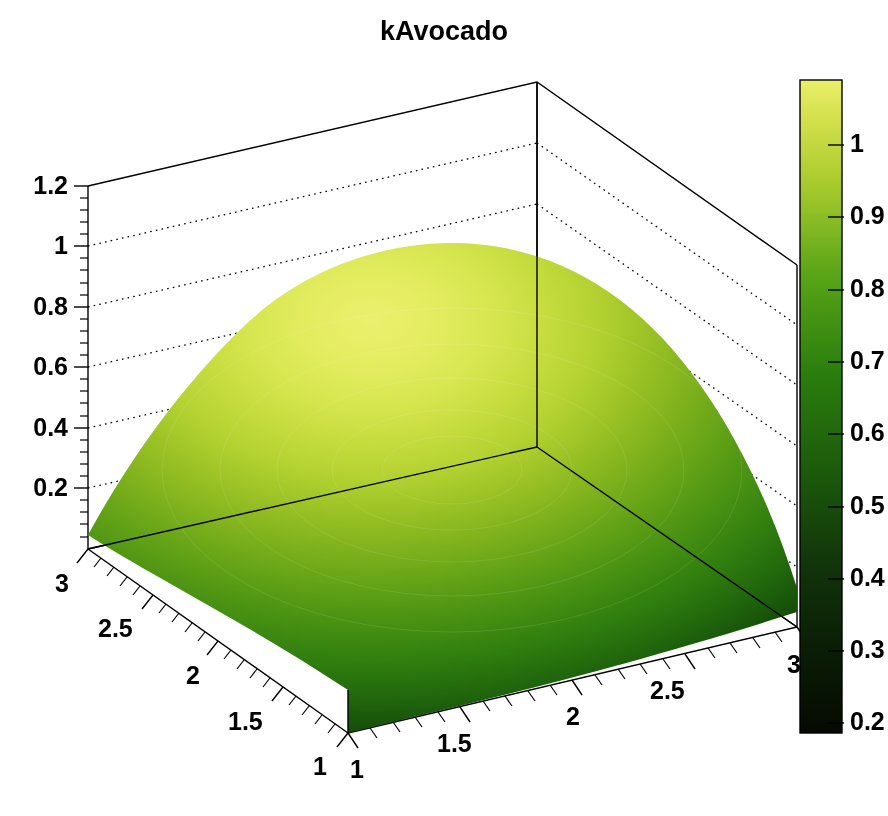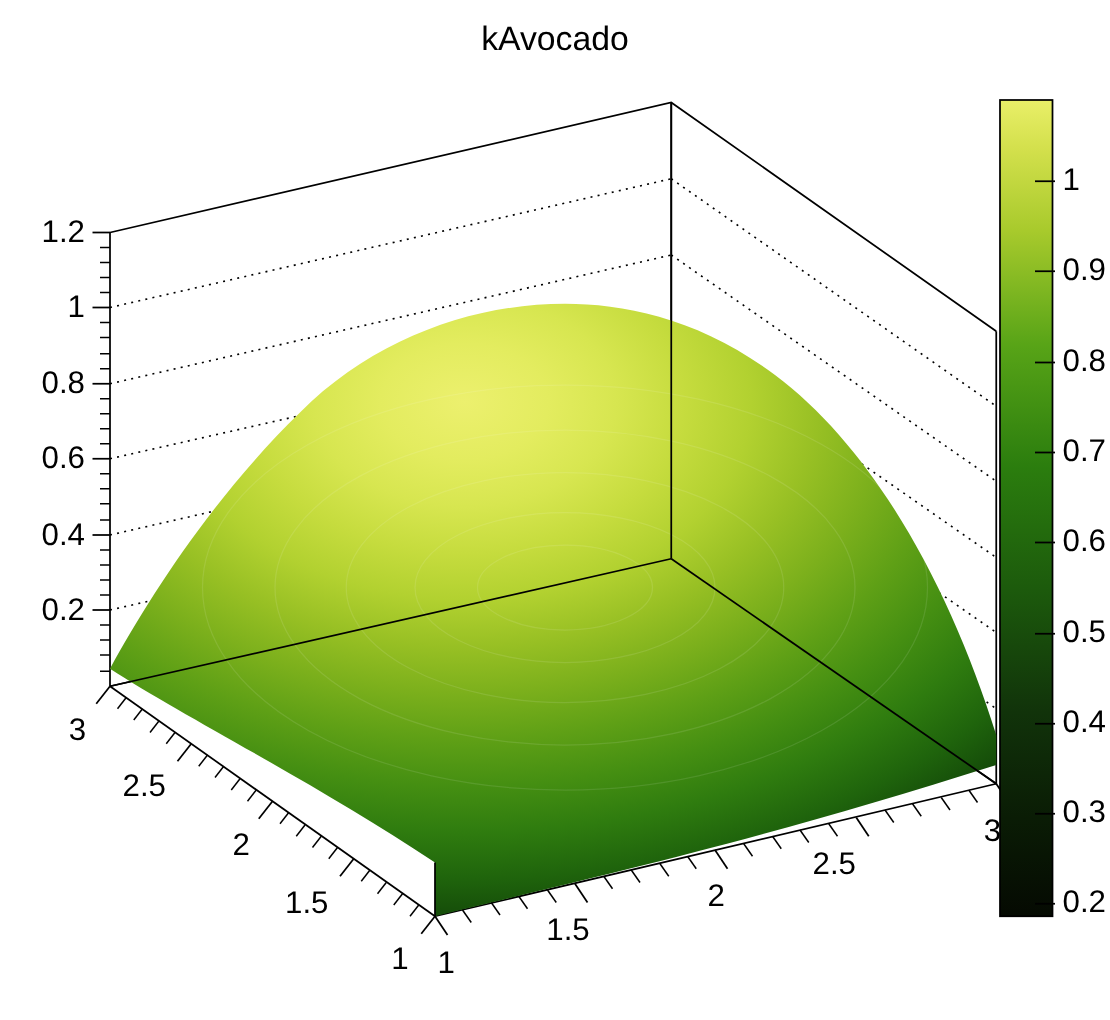--- a/index.html
+++ b/index.html
@@ -1,18 +1,18 @@
 <!DOCTYPE html>
 <html><head>
 <meta charset="utf-8">
 <style>
   html,body{margin:0;padding:0;background:#ffffff;}
   body{width:888px;height:816px;overflow:hidden;
        font-family:"Liberation Sans","DejaVu Sans",sans-serif;color:#000;}
-  #root-canvas{position:relative;width:736px;height:816px;background:#fff;}
+  #root-canvas{position:relative;width:736px;height:816px;background:#fff;font-weight:bold;}
   #plot-svg{position:absolute;left:0;top:0;width:888px;height:816px;}
   .ttl{font-size:27px;fill:#000;text-anchor:middle;dominant-baseline:middle;}
   .axlab{font-size:25px;fill:#000;}
   .zlab{font-size:25px;fill:#000;text-anchor:end;dominant-baseline:middle;}
   .pallab{font-size:25px;fill:#000;text-anchor:start;dominant-baseline:middle;}
   .frameline{stroke:#000;stroke-width:1.4;fill:none;}
   .gridline{stroke:#000;stroke-width:1.3;fill:none;stroke-dasharray:1.6 4.2;stroke-linecap:butt;}
   .tickline{stroke:#000;stroke-width:1.4;}
   .tickminor{stroke:#000;stroke-width:1.2;}
   .palbox{stroke:#000;stroke-width:1.4;fill:none;}

